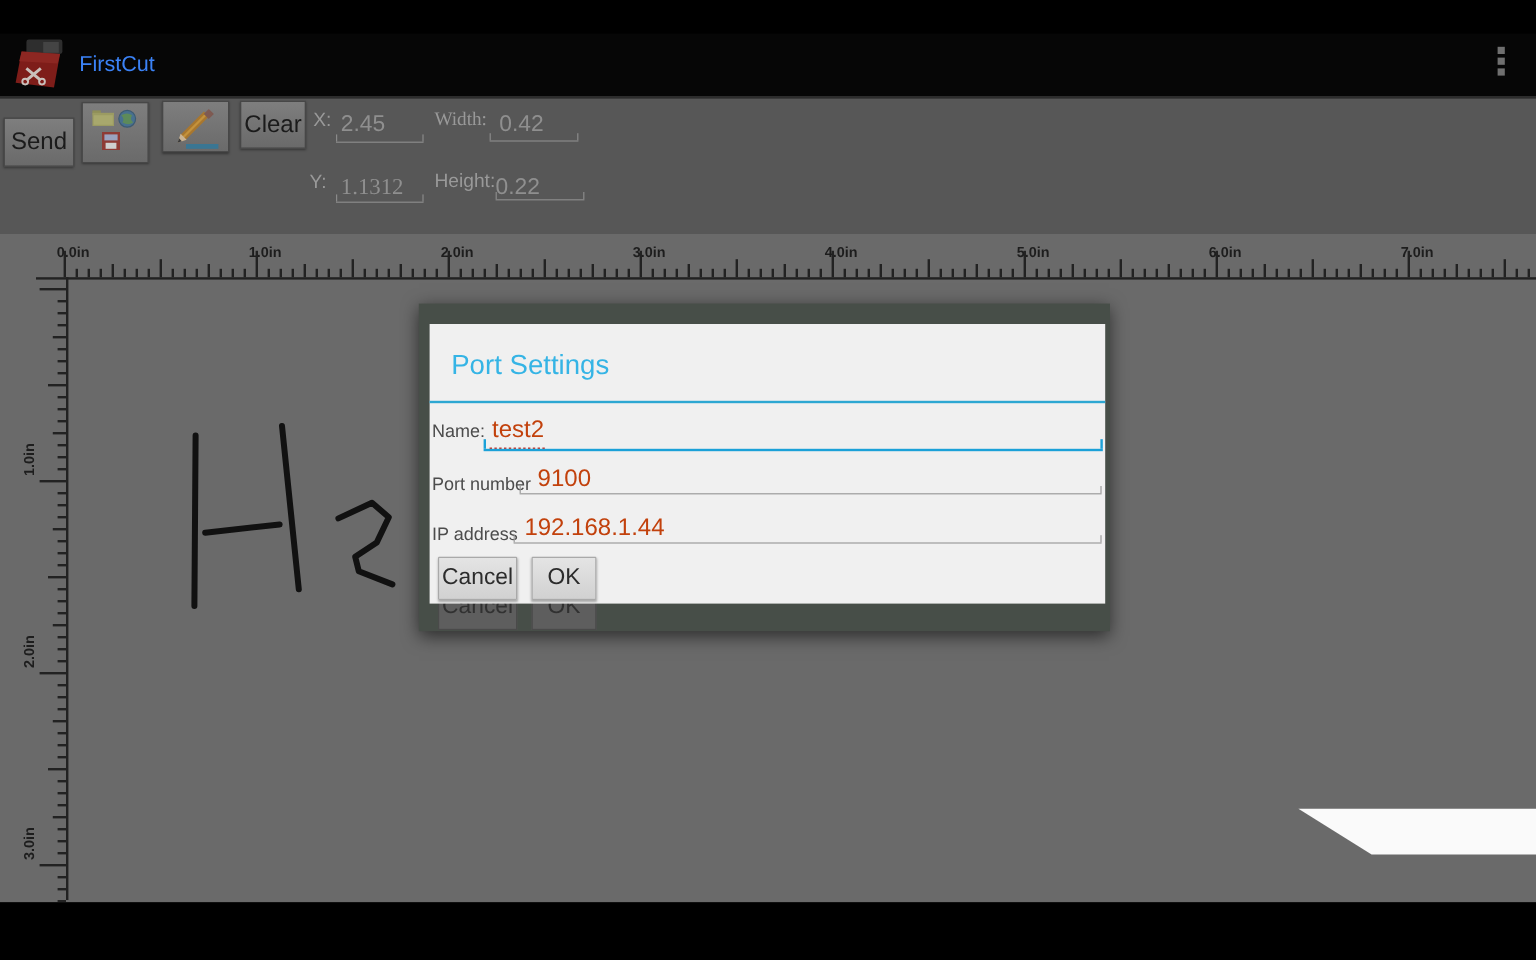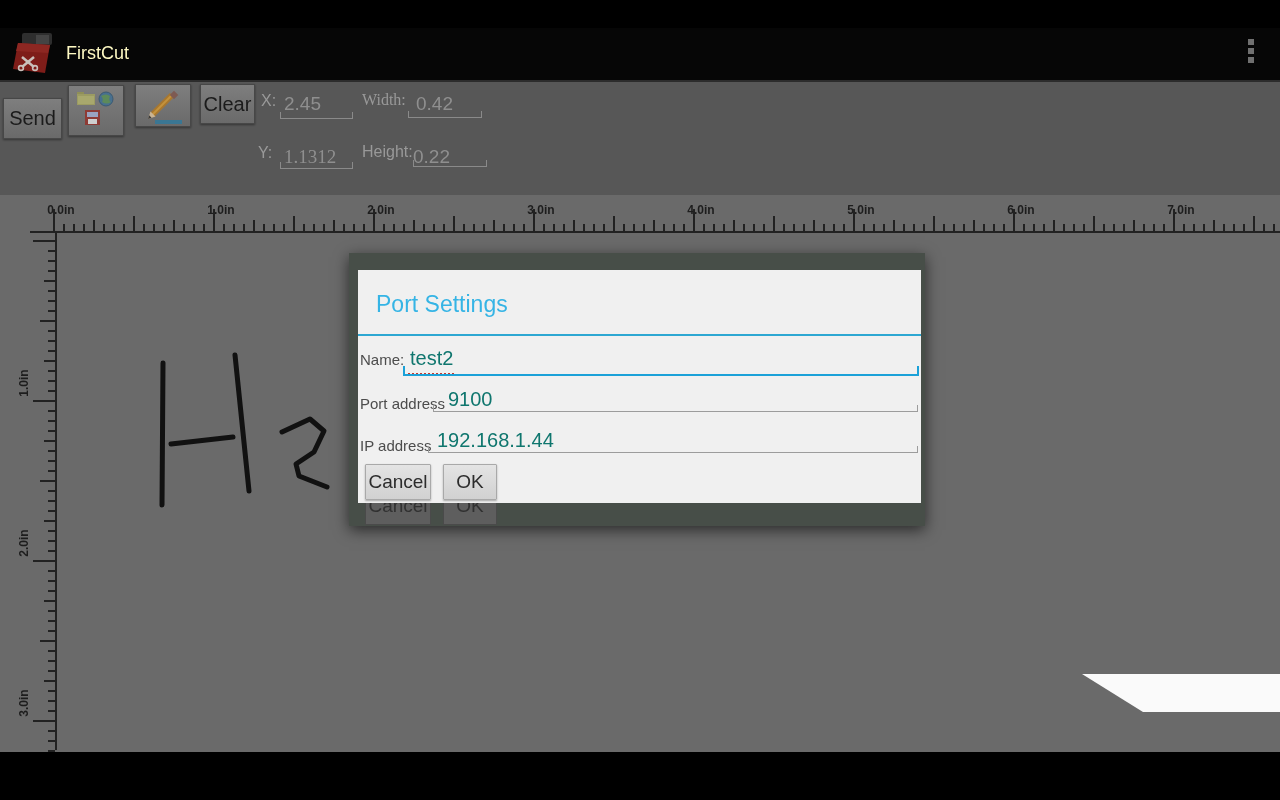--- a/index.html
+++ b/index.html
@@ -9,21 +9,21 @@
   
   .status-bar{position:absolute;top:0;left:0;right:0;height:28px;background:#000;}
   .sb-right{position:absolute;right:4px;top:0;height:28px;display:flex;align-items:center;gap:4px;}
   .net{position:relative;width:24px;height:22px;}
   .net-label{position:absolute;left:0;top:0;font-size:9px;color:#9a9a9a;}
   .time{color:#d9d9d9;font-size:20px;letter-spacing:0.5px;padding-right:4px;}
 
   
   .app-bar{position:absolute;top:28px;left:0;right:0;height:52px;background:#060606;border-bottom:2px solid #2c2c2c;}
   .app-icon{position:absolute;left:12px;top:3px;}
-  .app-title{position:absolute;left:66px;top:15px;color:#fef9c3;font-size:18px;text-align:center;}
+  .app-title{position:absolute;left:66px;top:15px;color:#3b82f6;font-size:18px;text-align:center;}
   .overflow{position:absolute;right:26px;top:11px;width:6px;display:flex;flex-direction:column;gap:3px;}
   .overflow i{width:6px;height:6px;background:#6f6f6f;display:block;}
 
   
   .toolbar{position:absolute;top:82px;left:0;right:0;height:113px;background:#575757;}
   .tbtn{position:absolute;display:flex;align-items:center;justify-content:center;
         background:linear-gradient(#7e7e7e,#6a6a6a);border:1px solid #474747;
         box-shadow:0 1px 2px rgba(0,0,0,.4);color:#1b1b1b;font-size:20px;box-sizing:border-box;}
   #send-btn{left:3px;top:16px;width:59px;height:41px;}
   #file-btn{left:68px;top:3px;width:56px;height:51px;}
@@ -57,21 +57,21 @@
   .ghost-btn{position:absolute;display:flex;align-items:center;justify-content:center;
              background:#5e5e5e;border:1px solid #4a4a4a;color:#313131;font-size:19px;z-index:6;box-sizing:border-box;}
   #ghost-cancel{left:365px;top:487px;width:66px;height:38px;}
   #ghost-ok{left:443px;top:487px;width:54px;height:38px;}
 
   
   .dialog{position:absolute;left:358px;top:270px;width:563px;height:233px;background:#f0f0f0;z-index:10;}
   .dlg-title{position:absolute;left:18px;top:21px;font-size:23px;color:#35b4e5;}
   .dlg-divider{position:absolute;left:0;top:64px;width:100%;height:2px;background:#2da7d2;}
   .dlg-label{position:absolute;color:#4c4c4c;font-size:15px;}
-  .dlg-value{position:absolute;color:#0f766e;font-size:20px;}
+  .dlg-value{position:absolute;color:#c2410c;font-size:20px;}
   .wavy{position:absolute;left:50px;top:99px;width:46px;height:4px;border-bottom:2px dotted #c43a30;}
   .focus-line{position:absolute;left:45px;top:96px;width:516px;height:8px;border-bottom:2px solid #1ba1d8;}
   .focus-line::before,.focus-line::after{content:"";position:absolute;bottom:0;width:2px;height:8px;background:#1ba1d8;}
   .focus-line::before{left:0;}.focus-line::after{right:0;}
   .gray-line{position:absolute;height:6px;border-bottom:1px solid #9c9c9c;}
   .gray-line::before,.gray-line::after{content:"";position:absolute;bottom:0;width:1px;height:6px;background:#9c9c9c;}
   .gray-line::before{left:0;}.gray-line::after{right:0;}
   .dlg-btn{position:absolute;display:flex;align-items:center;justify-content:center;
            background:linear-gradient(#e4e4e4,#d1d1d1);border:1px solid #a9a9a9;border-radius:1px;
            box-shadow:0 1px 2px rgba(0,0,0,.3);color:#2c2c2c;font-size:19px;box-sizing:border-box;}
@@ -382,21 +382,21 @@
 
   <div class="dialog">
     <span class="dlg-title">Port Settings</span>
     <div class="dlg-divider"></div>
 
     <span class="dlg-label" style="left:2px;top:81px;">Name:</span>
     <span class="dlg-value" style="left:52px;top:77px;">test2</span>
     <div class="wavy"></div>
     <div class="focus-line"></div>
 
-    <span class="dlg-label" style="left:2px;top:125px;">Port address</span>
+    <span class="dlg-label" style="left:2px;top:125px;">Port number</span>
     <span class="dlg-value" style="left:90px;top:118px;">9100</span>
     <div class="gray-line" style="left:75px;top:135px;width:485px;"></div>
 
     <span class="dlg-label" style="left:2px;top:167px;">IP address</span>
     <span class="dlg-value" style="left:79px;top:159px;">192.168.1.44</span>
     <div class="gray-line" style="left:70px;top:176px;width:490px;"></div>
 
     <div class="dlg-btn" id="dlg-cancel">
       <span>Cancel</span>
     </div>

